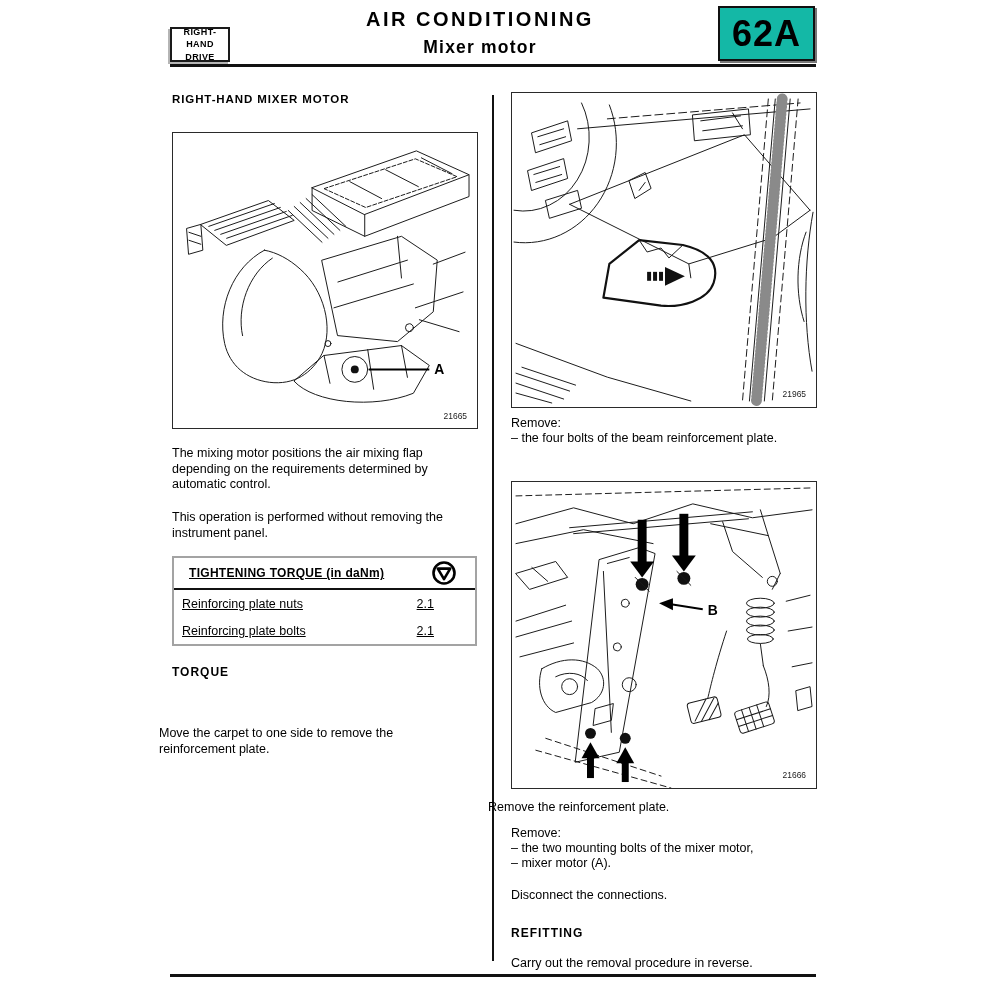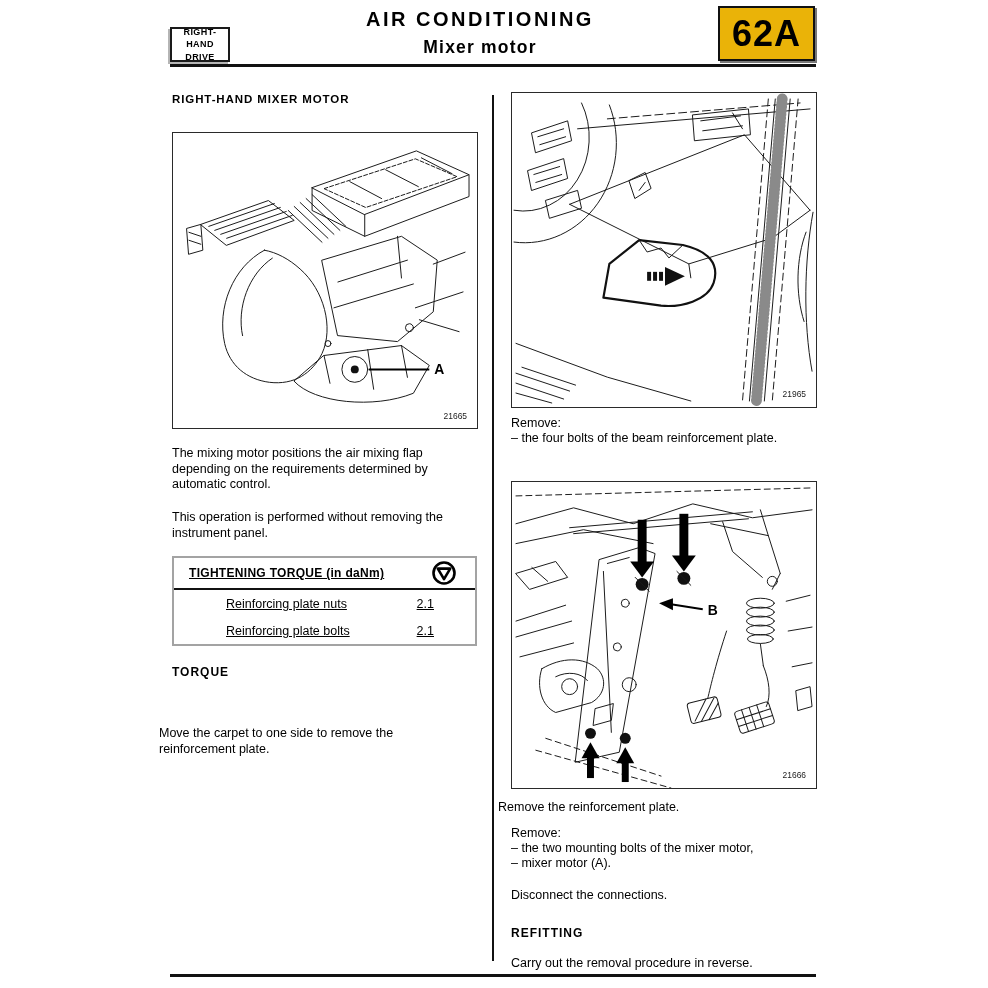--- a/index.html
+++ b/index.html
@@ -6,42 +6,42 @@
   #page{position:relative;width:988px;height:988px;background:#fff;
         font-family:"Liberation Sans","DejaVu Sans",sans-serif;color:#000;overflow:hidden;}
   .abs{position:absolute;}
   
   .drive-badge{left:170px;top:27px;width:60px;height:35px;border:2px solid #1a1a1a;
      box-shadow:-2px 2px 0 #b5b5b5;display:flex;align-items:center;justify-content:center;
      text-align:center;font-size:9px;font-weight:bold;line-height:1.35;letter-spacing:.4px;box-sizing:border-box;}
   .title-wrap{left:250px;top:8px;width:460px;text-align:center;}
   .main-title{font-size:20px;font-weight:bold;letter-spacing:2.5px;text-align:center;}
   .sub-title{font-size:17.5px;font-weight:bold;letter-spacing:1.2px;margin-top:6px;}
-  .section-box{left:718px;top:6px;width:97px;height:55px;background:#eab308;border:2.5px solid #111;
+  .section-box{left:718px;top:6px;width:97px;height:55px;background:#14b8a6;border:2.5px solid #111;
      box-shadow:2px 2px 0 #777;display:flex;align-items:center;justify-content:center;
      font-size:36px;font-weight:bold;letter-spacing:1px;box-sizing:border-box;}
   .hrule{background:#111;height:3px;}
   .vrule{background:#111;width:2px;}
   
   .col-heading{font-size:11.5px;font-weight:bold;letter-spacing:.9px;}
   .para{font-size:12.5px;line-height:15.5px;}
   .mini-heading{font-size:12px;font-weight:bold;letter-spacing:1px;}
   .dash-list{font-size:12.5px;line-height:15.2px;}
   .dash-list .li{padding-left:15px;text-indent:-15px;}
   
   .figure{border:1.5px solid #2a2a2a;background:#fff;box-sizing:border-box;}
   .figure svg{display:block;width:100%;height:100%;}
   
   .torque-table{left:172px;top:556px;width:305px;border:2px solid #a3a3a3;box-sizing:border-box;text-decoration:underline;}
   .tt-header{position:relative;height:30px;border-bottom:2px solid #111;display:flex;align-items:center;}
   .tt-header .tt-title{padding-left:15px;font-size:12px;font-weight:bold;letter-spacing:.3px;}
   .tt-icon{position:absolute;right:18px;top:2px;width:26px;height:26px;}
   .tt-row{height:27px;display:flex;align-items:center;justify-content:space-between;
      font-size:12.5px;font-weight:bold;}
-  .tt-row .tt-label{padding-left:8px;font-weight:normal;margin-left:44px;}
+  .tt-row .tt-label{padding-left:8px;font-weight:normal;}
   .tt-row .tt-value{padding-right:41px;font-weight:normal;}
   .fig-line{stroke:#1a1a1a;stroke-width:1;fill:none;stroke-linejoin:round;stroke-linecap:round;}
   .fig-thick{stroke:#111;stroke-width:2.2;fill:none;stroke-linejoin:round;}
   .fig-num{font-size:8.5px;fill:#222;font-family:"Liberation Sans",sans-serif;}
   .fig-label{font-size:14px;font-weight:bold;fill:#000;font-family:"Liberation Sans",sans-serif;}
 </style>
 </head>
 <body>
 
 <div id="page">
@@ -234,21 +234,21 @@
       <circle cx="114" cy="258" r="5.5" fill="#111"></circle>
 
       <line x1="79" y1="298" x2="79" y2="276" stroke="#000" stroke-width="7"></line>
       <path d="M70,278 L88,278 L79,262 Z" fill="#000"></path>
       <line x1="114" y1="302" x2="114" y2="281" stroke="#000" stroke-width="7"></line>
       <path d="M105,283 L123,283 L114,267 Z" fill="#000"></path>
       <text class="fig-num" x="296" y="298" text-anchor="end">21666</text>
     </svg>
   </div>
 
-  <div class="abs para" style="left:498px;top:800px;width:310px;">Remove the reinforcement plate.</div>
+  <div class="abs para" style="left:488px;top:800px;width:310px;">Remove the reinforcement plate.</div>
 
   <div class="abs dash-list" style="left:511px;top:826px;width:320px;">
     <div>Remove:</div>
     <div class="li">–  the two mounting bolts of the mixer motor,</div>
     <div class="li">–  mixer motor (A).</div>
   </div>
 
   <div class="abs para" style="left:511px;top:888px;width:310px;">Disconnect the connections.</div>
 
   <div class="abs mini-heading" style="left:511px;top:926px;">REFITTING</div>

